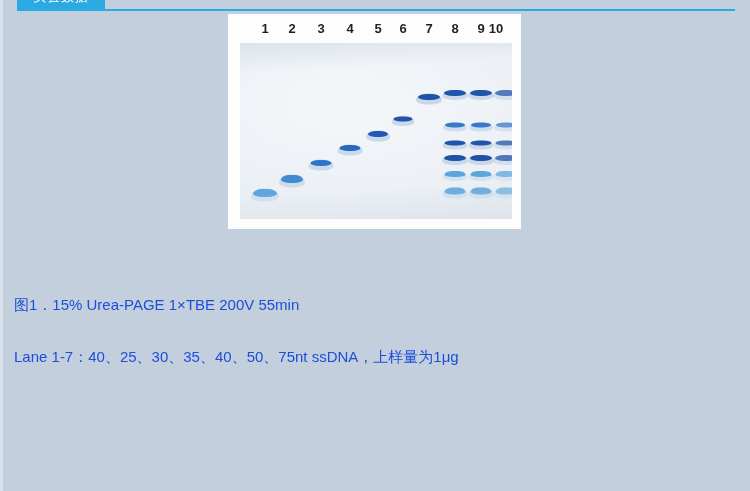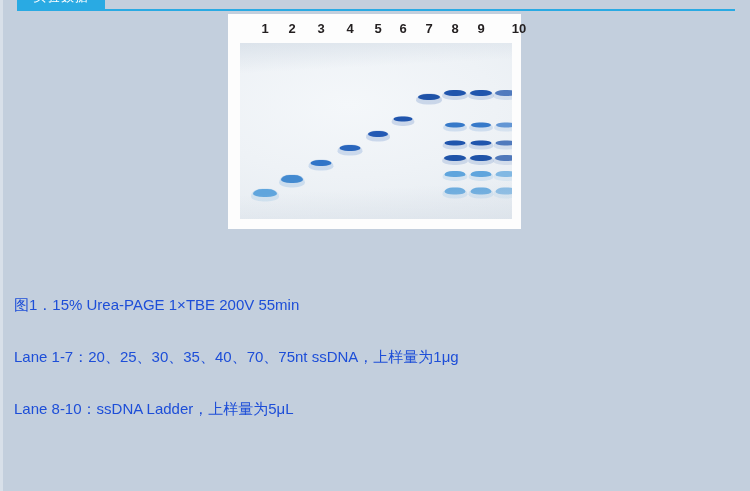--- a/index.html
+++ b/index.html
@@ -148,21 +148,21 @@
     <div class="lane-numbers">
         <div class="lane-num" style="left: 37px;">1</div>
         <div class="lane-num" style="left: 64px;">2</div>
         <div class="lane-num" style="left: 93px;">3</div>
         <div class="lane-num" style="left: 122px;">4</div>
         <div class="lane-num" style="left: 150px;">5</div>
         <div class="lane-num" style="left: 175px;">6</div>
         <div class="lane-num" style="left: 201px;">7</div>
         <div class="lane-num" style="left: 227px;">8</div>
         <div class="lane-num" style="left: 253px;">9</div>
-        <div class="lane-num" style="left: 291px;">10</div>
+        <div class="lane-num" style="left: 268px;">10</div>
       </div>
 
     <div class="gel">
         <div class="band smear" style="left: 25px; top: 150px; width: 24px; height: 8px; background: rgb(90, 163, 221); opacity: 0.95;"></div>
         <div class="band smear" style="left: 25px; top: 152px; width: 28px; height: 13px; background: rgb(90, 163, 221); opacity: 0.18;"></div>
         <div class="band smear" style="left: 52px; top: 136px; width: 22px; height: 8px; background: rgb(61, 134, 208); opacity: 0.95;"></div>
         <div class="band smear" style="left: 52px; top: 138px; width: 26px; height: 13px; background: rgb(61, 134, 208); opacity: 0.18;"></div>
         <div class="band" style="left: 81px; top: 120px; width: 21px; height: 6px; background: rgb(47, 116, 200); opacity: 1;"></div>
         <div class="band smear" style="left: 81px; top: 122px; width: 25px; height: 11px; background: rgb(47, 116, 200); opacity: 0.18;"></div>
         <div class="band" style="left: 110px; top: 105px; width: 21px; height: 6px; background: rgb(42, 102, 189); opacity: 1;"></div>
@@ -208,17 +208,16 @@
         <div class="band smear" style="left: 266px; top: 131px; width: 21px; height: 6px; background: rgb(90, 163, 221); opacity: 0.684;"></div>
         <div class="band smear" style="left: 266px; top: 133px; width: 25px; height: 10px; background: rgb(90, 163, 221); opacity: 0.1152;"></div>
         <div class="band smear" style="left: 266px; top: 148px; width: 21px; height: 7px; background: rgb(90, 163, 221); opacity: 0.6336;"></div>
         <div class="band smear" style="left: 266px; top: 150px; width: 25px; height: 11px; background: rgb(90, 163, 221); opacity: 0.1152;"></div>
       </div>
 
   </div>
 
   <div class="captions">
     <div class="cap-line">图1．15% Urea-PAGE 1×TBE 200V 55min</div>
-    <div class="cap-line">Lane 1-7：20、25、30、35、40、70、75nt ssDNA，上样量为1μg</div>
-    <div class="cap-line">Lane 8-10：ssDNA Ladder，上样量为5μL</div>
+    <div class="cap-line">Lane 1-7：40、25、30、35、40、50、75nt ssDNA，上样量为1μg</div>
   </div>
 
 </div>
 
 </body></html>

